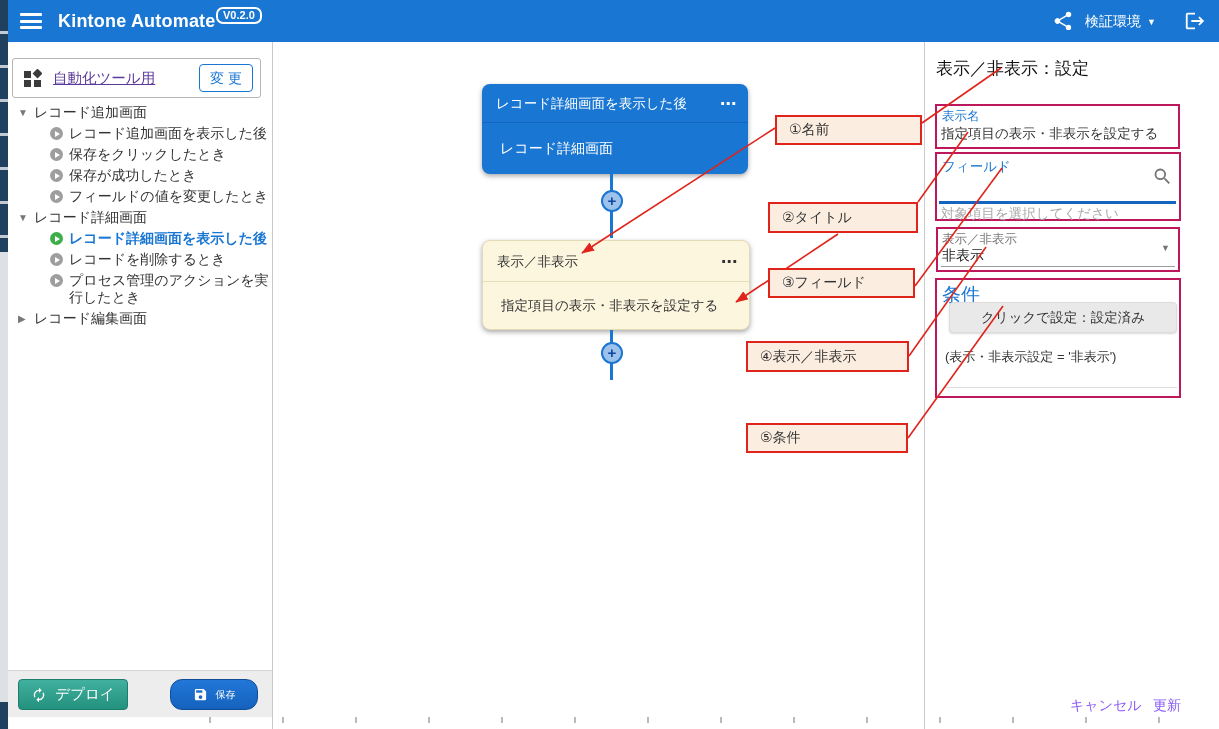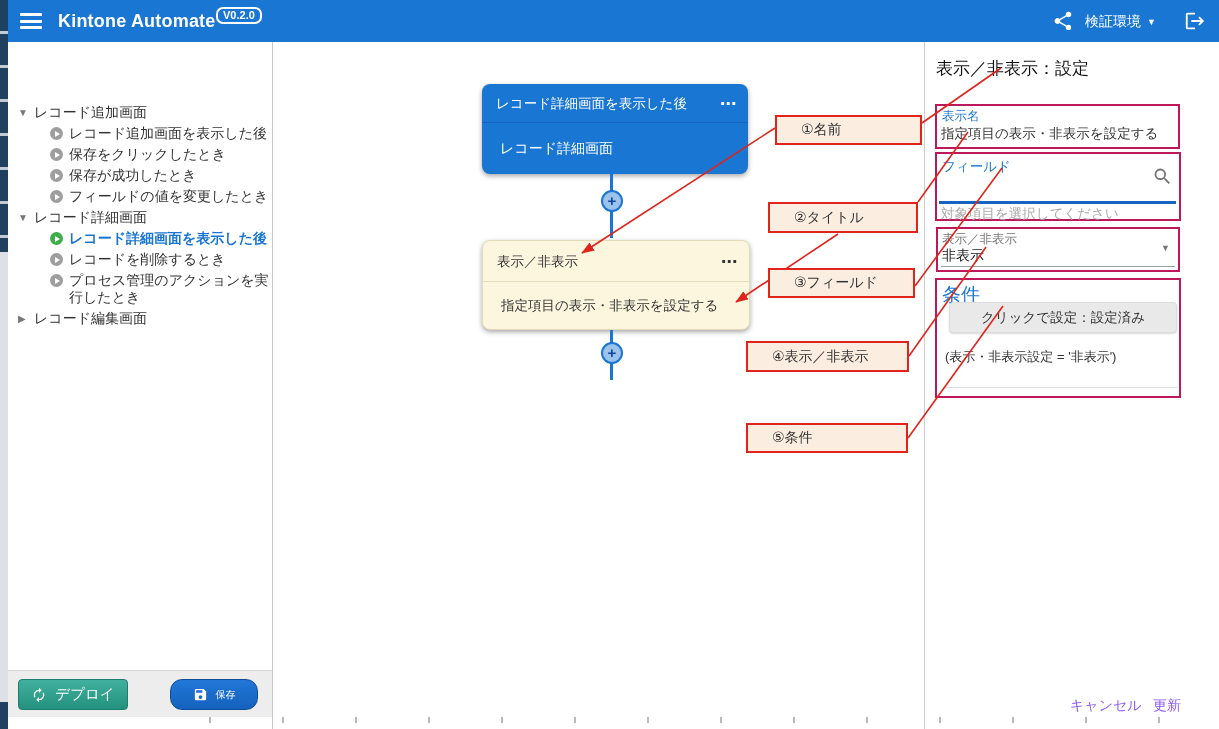--- a/index.html
+++ b/index.html
@@ -82,21 +82,21 @@
   .sec4 .lab { position:absolute; left:5px; top:2px; font-size:19px; color:#1976d2; }
   .cond-btn { position:absolute; left:12px; top:22px; width:228px; height:31px; background:#e9e9e9; border:1px solid #dcdcdc; border-radius:4px; font-size:13.5px; color:#333; text-align:center; line-height:29px; cursor:pointer; box-shadow:0 1px 2px rgba(0,0,0,.15); }
   .cond-expr { position:absolute; left:8px; top:68px; font-size:13px; color:#333; white-space:nowrap; }
   .cond-div { position:absolute; left:6px; right:2px; top:107px; height:1px; background:#ddd; }
   .panel-link { position:absolute; font-size:14px; color:#8b5cf6; cursor:pointer; }
   .cancel-link { left:145px; top:655px; }
   .update-link { left:228px; top:655px; }
 
   
   .overlay { position:absolute; left:0; top:0; width:1219px; height:729px; pointer-events:none; z-index:20; }
-  .ann-box { position:absolute; border:2px solid #e0241b; background:#fbeee0; color:#333; font-size:14px; display:flex; align-items:center; padding-left:24px; z-index:21; white-space:nowrap; }
+  .ann-box { position:absolute; border:2px solid #e0241b; background:#fbeee0; color:#333; font-size:14px; display:flex; align-items:center; padding-left:12px; z-index:21; white-space:nowrap; }
   .ab1 { left:775px; top:115px; width:147px; height:30px; }
   .ab2 { left:768px; top:202px; width:150px; height:31px; }
   .ab3 { left:768px; top:268px; width:147px; height:30px; }
   .ab4 { left:746px; top:341px; width:163px; height:31px; }
   .ab5 { left:746px; top:423px; width:162px; height:30px; }
 
   
   .ruler-ticks { position:absolute; left:209px; top:717px; width:1005px; height:6px; z-index:7;
     background:repeating-linear-gradient(90deg,#b9b9b9 0 1.5px,transparent 1.5px 73px); }
 </style>
@@ -129,20 +129,34 @@
     </div>
   </div>
 
   <div class="edge-strip">
       <div class="st"></div>
       <div class="sm"></div>
       <div class="sb"></div>
     </div>
 
   <div class="sidebar">
+    <div class="app-box">
+      <span class="app-icon">
+        <svg width="18" height="18" viewBox="0 0 18 18" fill="#3b3b3b">
+            <rect x="0" y="2" width="7" height="7"></rect>
+            <rect x="0" y="11" width="7" height="7"></rect>
+            <rect x="10" y="11" width="7" height="7"></rect>
+            <g transform="rotate(45 13.5 4.5)">
+              <rect x="10" y="1" width="7" height="7"></rect>
+            </g>
+          </svg>
+      </span>
+      <span class="app-link">自動化ツール用</span>
+      <span class="change-btn">変 更</span>
+    </div>
 
     <div class="tree">
       <div class="tree-group">
         <span class="tw">▼</span><span>レコード追加画面</span>
       </div>
       <div class="tree-item">
         <span class="play-icon"></span>
         <span class="ti-label">レコード追加画面を表示した後</span>
       </div>
       <div class="tree-item">

